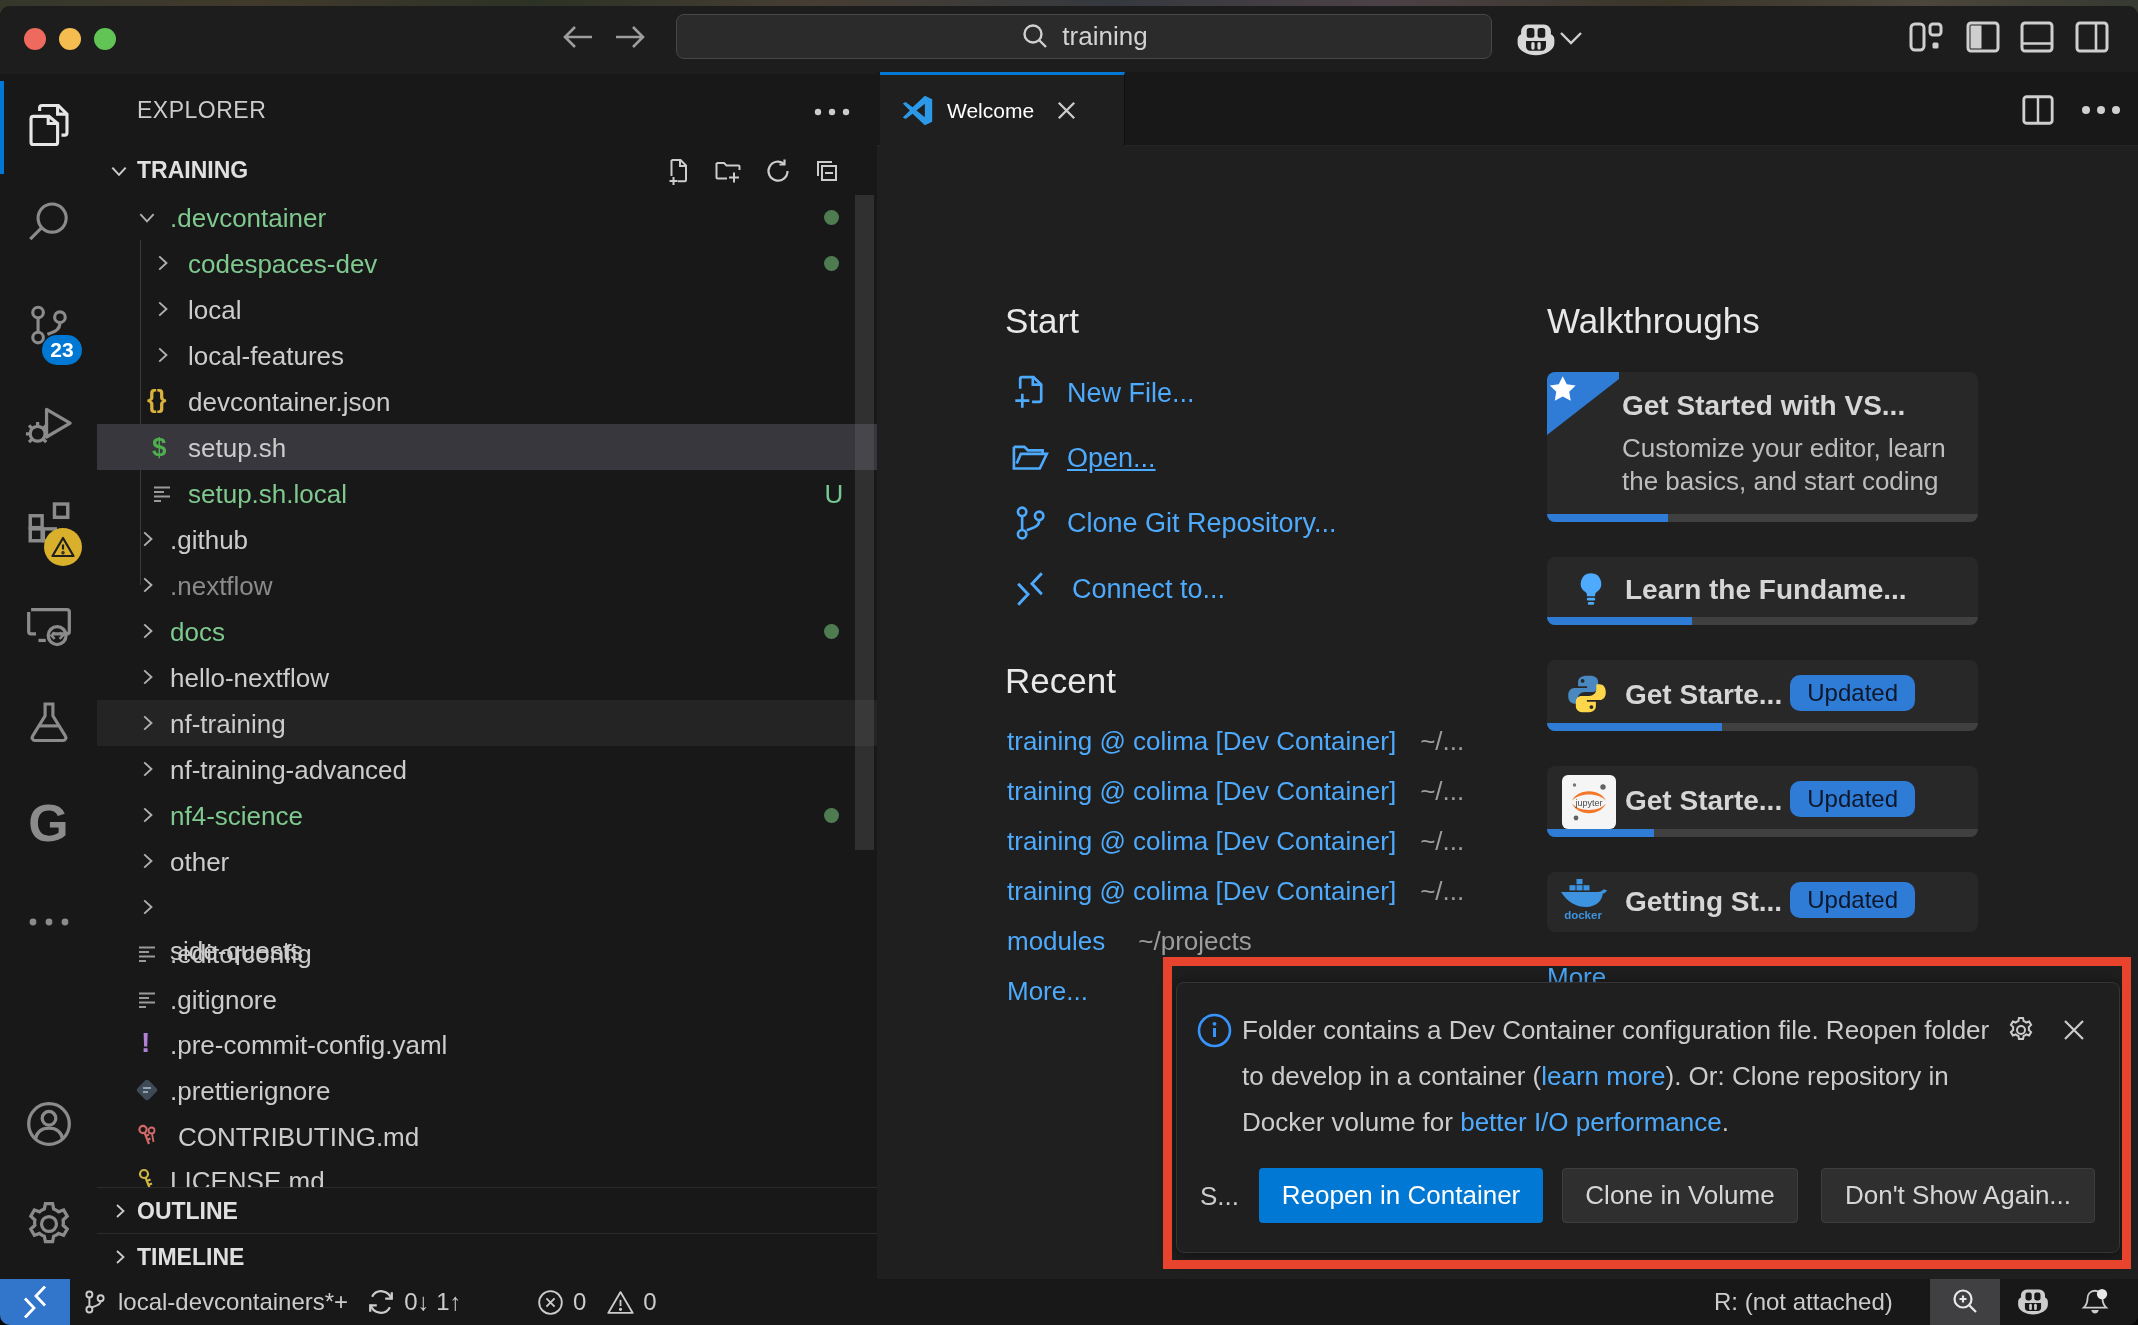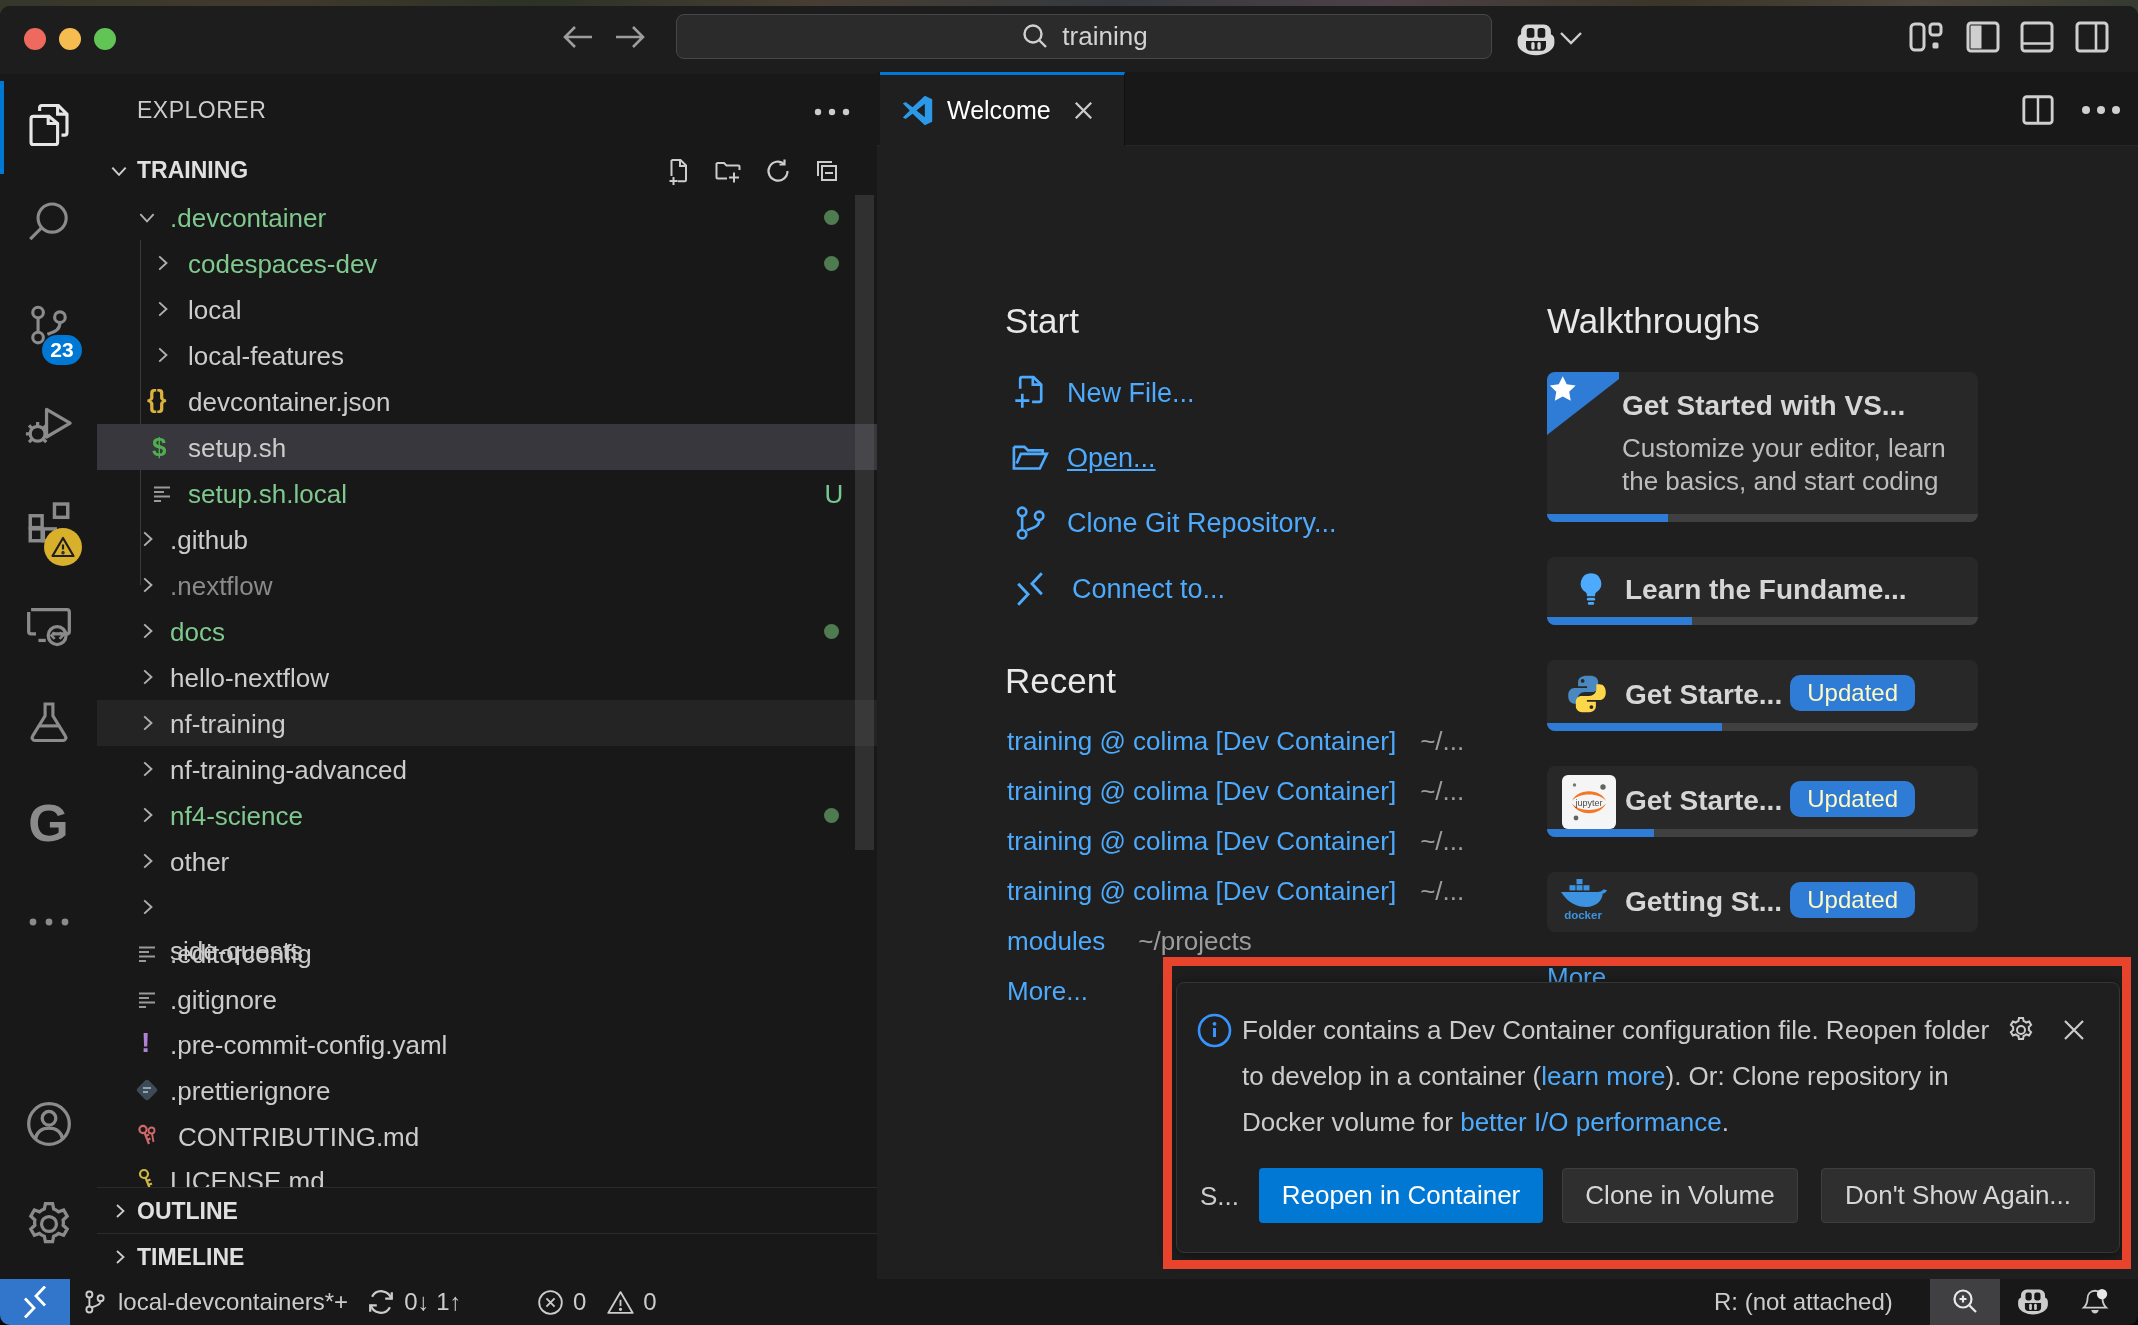--- a/index.html
+++ b/index.html
@@ -28,21 +28,21 @@
   
   .editor { position:absolute; left:877px; top:69px; width:1261px; height:1212px; background:#1f1f1f; }
   .tabbar { position:absolute; left:0; top:-3px; width:1261px; height:74px; background:#181818; border-bottom:1px solid #252525;}
   .tab { position:absolute; left:3px; top:0; width:245px; height:74px; background:#1f1f1f; border-top:3px solid #0078d4; border-right:1px solid #101010;
      display:flex; align-items:center; }
   .h1 { position:absolute; color:#e8e8e8; font-size:35px; }
   .startlink { position:absolute; color:#4daafc; font-size:27px; display:flex; align-items:center; gap:16px;}
   .recrow { position:absolute; font-size:26px; color:#4daafc; }
   .wcard { position:absolute; left:670px; width:431px; background:#282828; border-radius:8px; overflow:hidden; }
   .wtitle { color:#d6d6d6; font-size:28px; font-weight:bold; }
-  .wbadge { position:absolute; right:63px; background:#2e7cd6; color:#fef9c3; font-size:24px; border-radius:10px;
+  .wbadge { position:absolute; right:63px; background:#2e7cd6; color:#0f172a; font-size:24px; border-radius:10px;
      padding:0 17px; height:36px; display:flex; align-items:center; }
   .wprog { position:absolute; left:0; bottom:0; height:8px; width:100%; background:#404040; }
   .wprog > div { height:8px; background:#2e7cd6; }
   
   .statusbar { position:absolute; left:0; top:1273px; width:2138px; height:46px; background:#181818; color:#cccccc; font-size:24px; }
   .sbitem { position:absolute; top:0; height:46px; display:flex; align-items:center; gap:8px; }
   .link { color:#4daafc; }
   .toast { position:absolute; left:1176px; top:976px; width:944px; height:271px; background:#1f1f1f;
      border:1px solid #353535; border-radius:8px; box-shadow:0 2px 16px rgba(0,0,0,.55); }
   .tbtn { position:absolute; top:185px; height:55px; border-radius:4px; font-size:26px; color:#fff;
@@ -386,21 +386,21 @@
     <span class="abs" style="left:40px; top:10px; color:#e0e0e0; font-size:23px; font-weight:bold;">TIMELINE</span>
   </div>
 </div>
 
 <div class="editor">
   <div class="tabbar">
     <div class="tab">
       <svg style="margin-left:20px;" width="35" height="35" viewBox="0 0 100 100">
         <path fill="#2c99e8" d="M71 8 L36 41 L16 26 L8 30 L28 50 L8 70 L16 74 L36 59 L71 92 L92 82 L92 18 Z M71 31 L71 69 L47 50 Z"></path>
       </svg>
-      <span style="color:#ffffff; font-size:25px; margin-left:12px;">Welcome</span>
+      <span style="color:#ffffff; font-size:21px; margin-left:12px;">Welcome</span>
       <svg style="margin-left:20px;" width="25" height="25" viewBox="0 0 26 26" fill="none" stroke="#cccccc" stroke-width="2.4">
         <path d="M5 5 L21 21 M21 5 L5 21"></path>
       </svg>
     </div>
     <svg class="abs" style="left:1144px; top:21px;" width="34" height="34" viewBox="0 0 36 36" fill="none" stroke="#cfcfcf" stroke-width="3">
       <rect x="3" y="4" width="30" height="28" rx="3"></rect>
       <path d="M18 5 V31" stroke-width="2.6"></path>
     </svg>
     <svg class="abs" style="left:1203px; top:33px;" width="42" height="10" viewBox="0 0 42 10" fill="#cfcfcf">
       <circle cx="6" cy="5" r="4"></circle>

